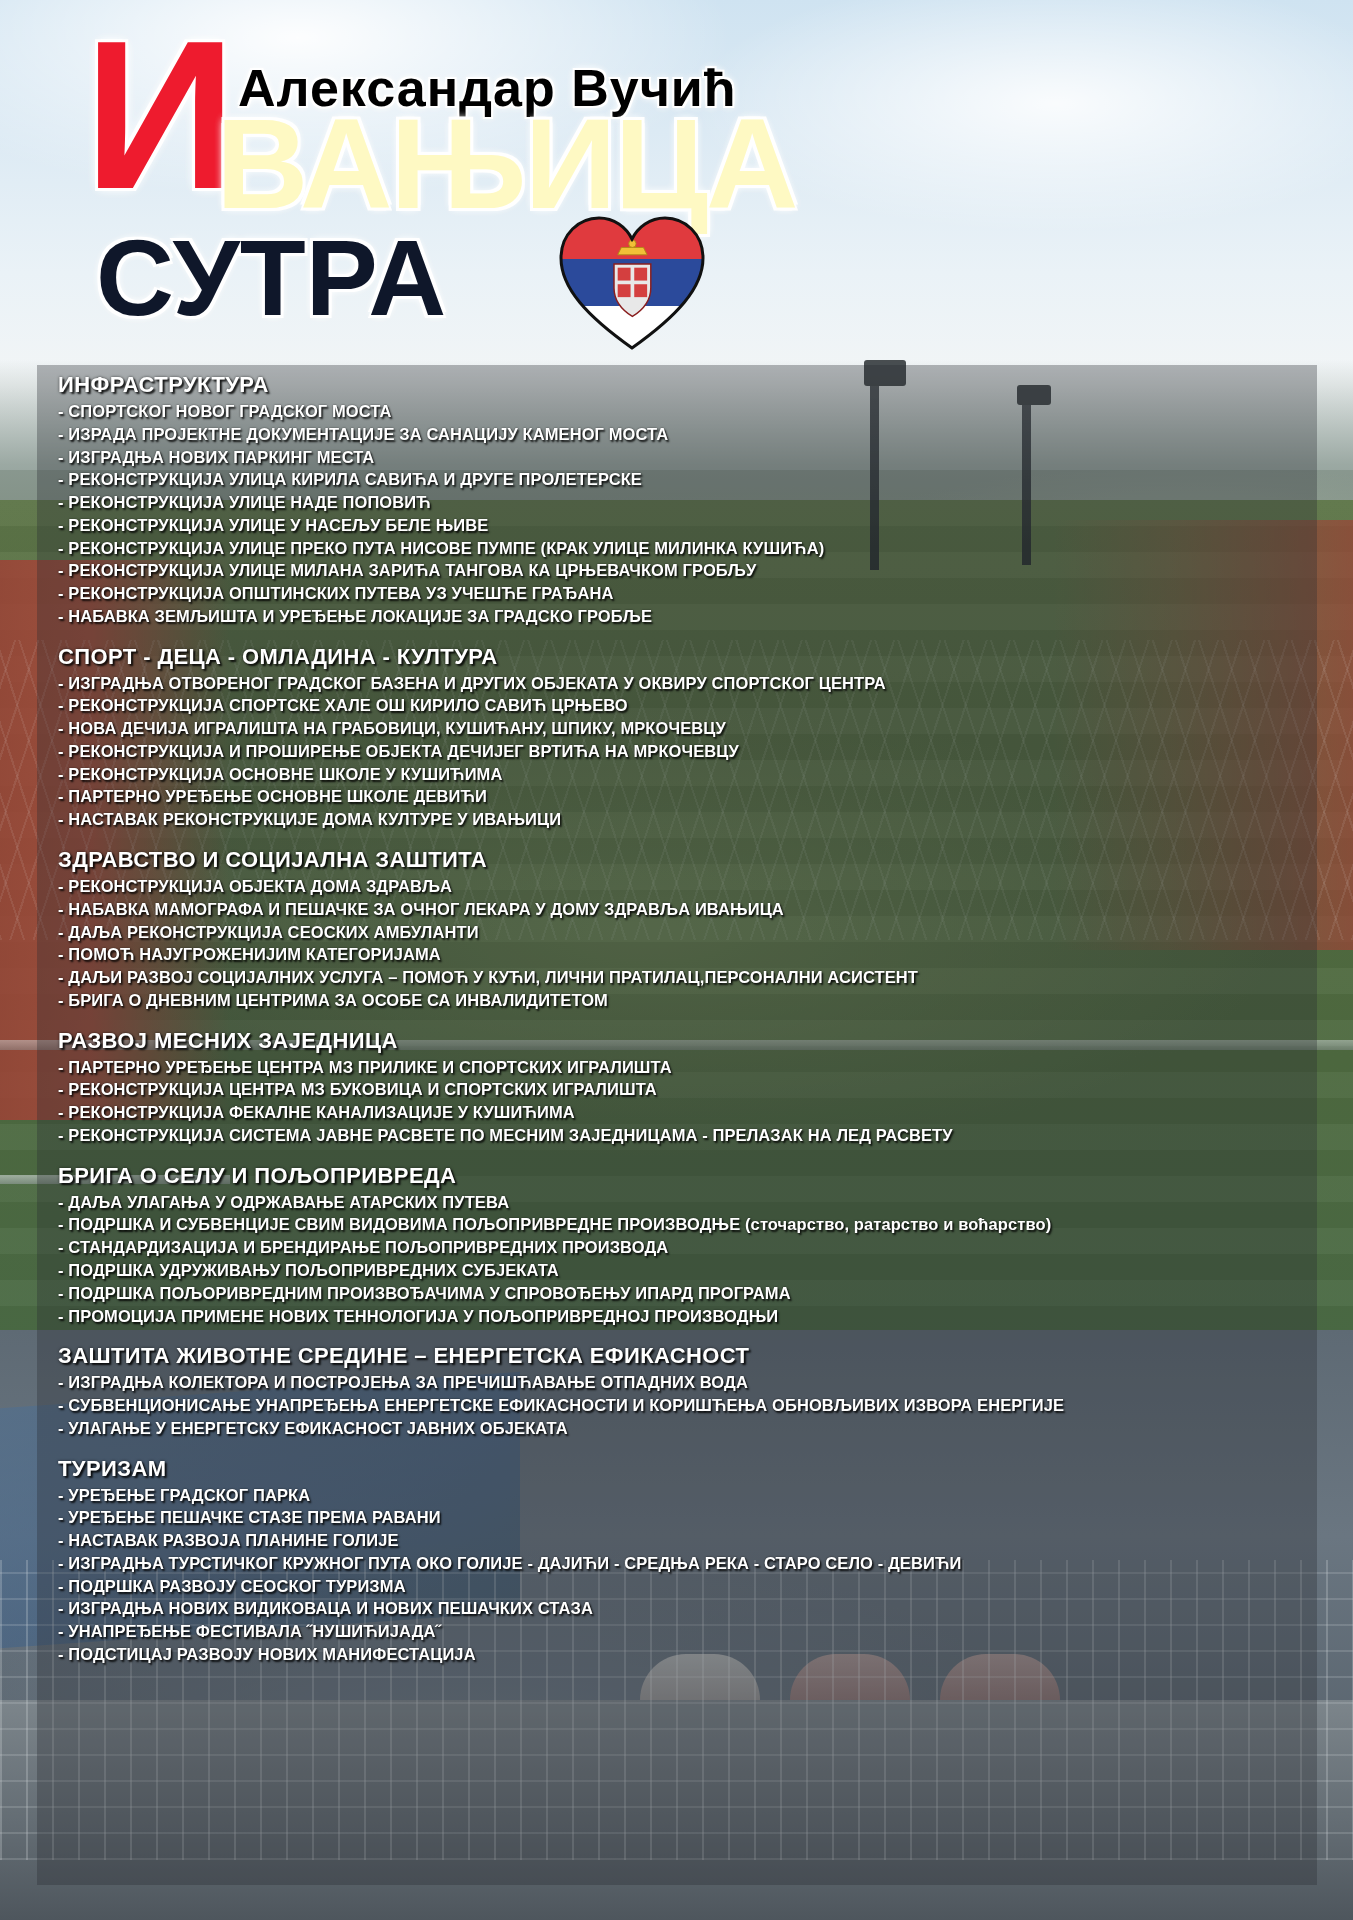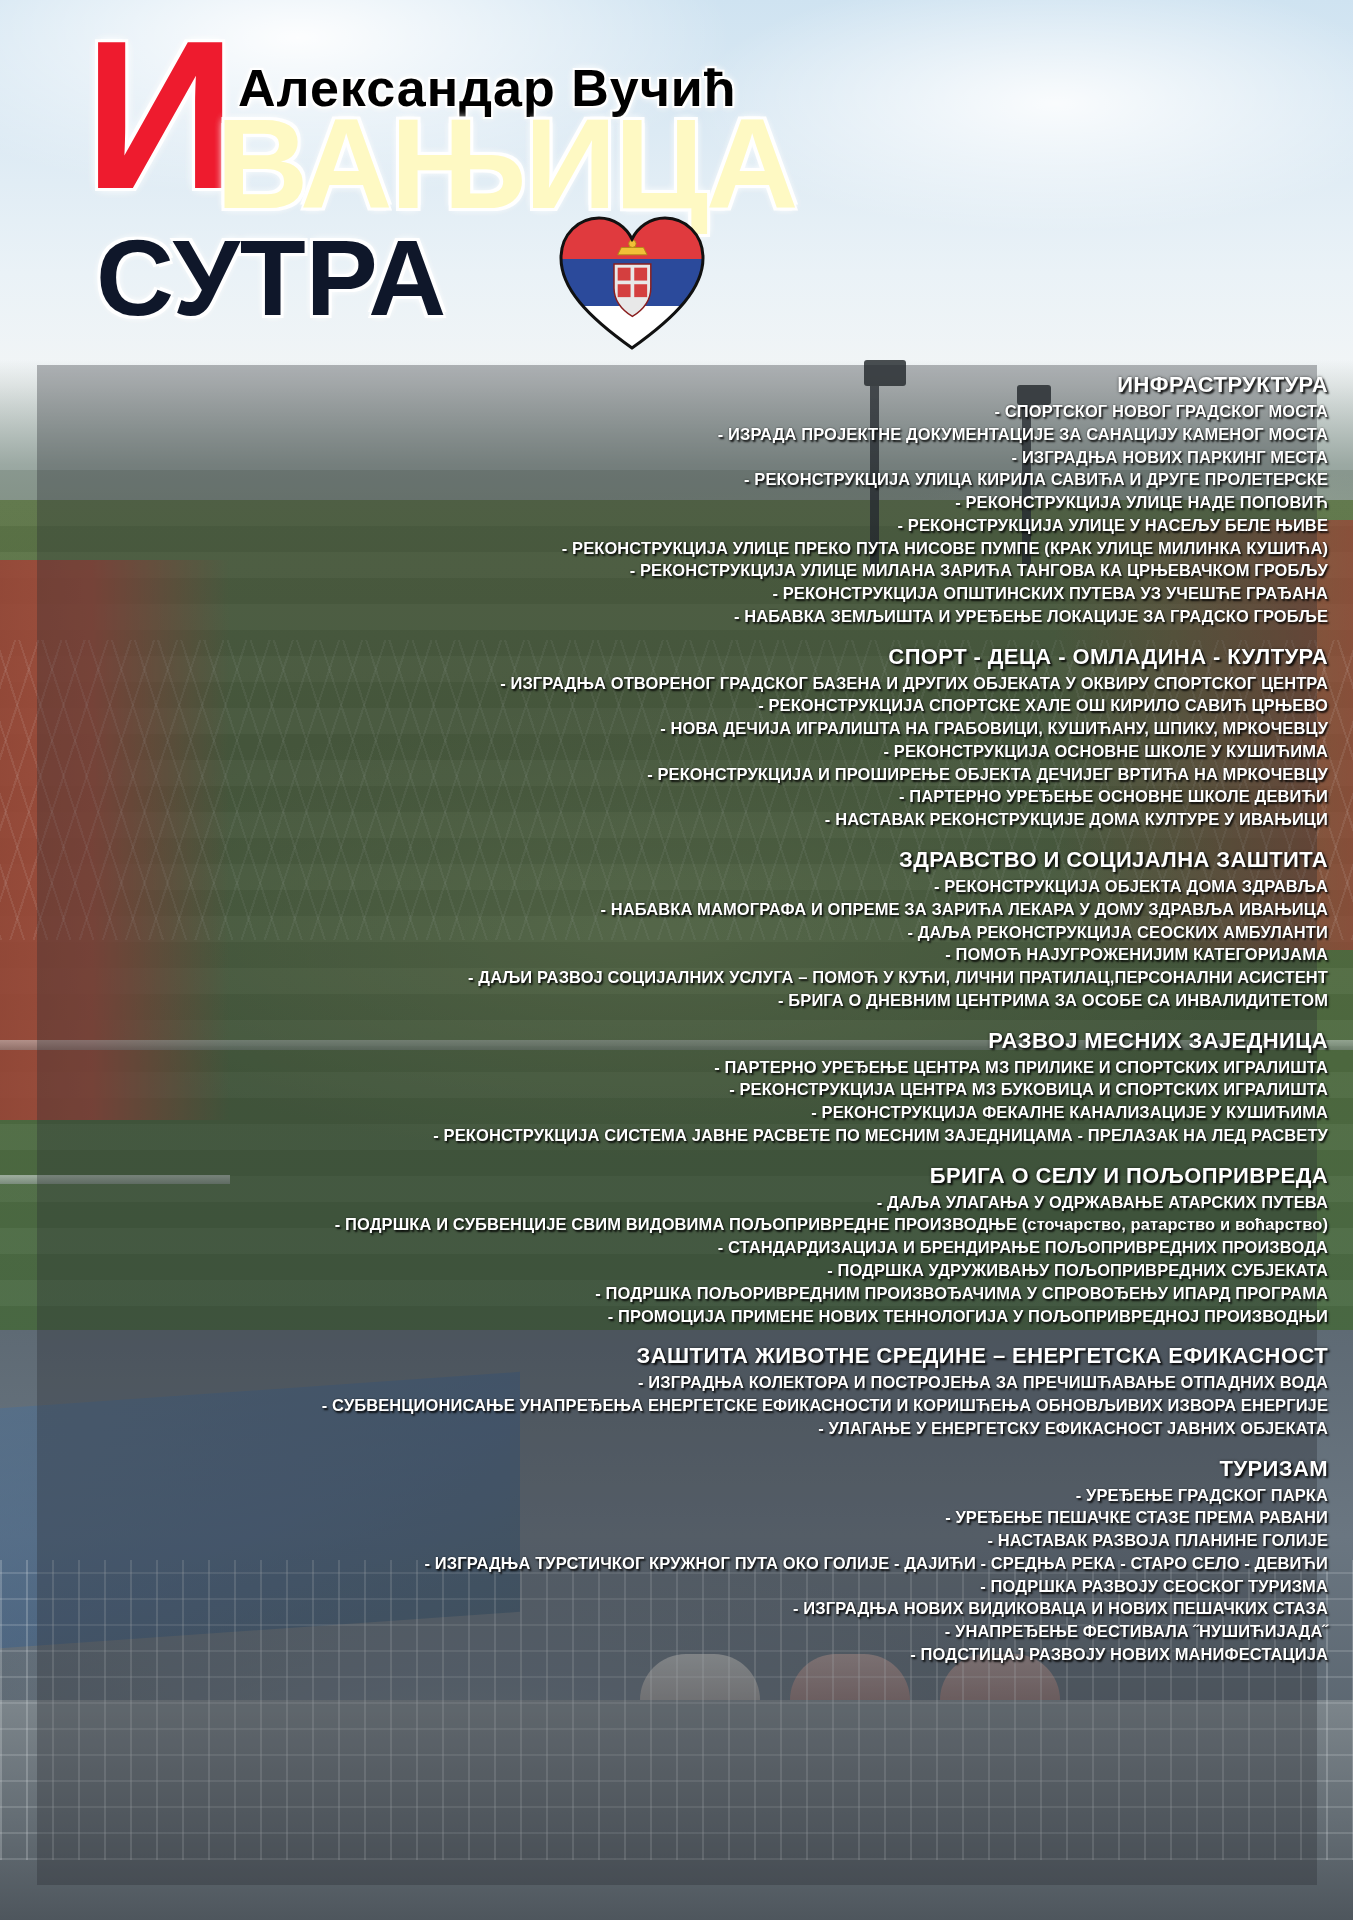--- a/index.html
+++ b/index.html
@@ -118,21 +118,21 @@
 
   
   .panel{
     position:absolute;left:37px;top:365px;width:1280px;height:1520px;
     background:rgba(40,44,48,.33);
   }
   .list{
     position:absolute;left:58px;top:372px;width:1270px;
     color:#fff;
   }
-  .section{margin-bottom:16px;text-align:right;}
+  .section{margin-bottom:16px;}
   .sec-title{
     font-size:22px;font-weight:bold;letter-spacing:.4px;
     margin:0 0 2px 0;
     text-shadow:2px 2px 2px rgba(0,0,0,.85), 0 0 3px rgba(0,0,0,.6);
     white-space:nowrap;
   }
   .sec-item{
     font-size:16.5px;font-weight:bold;letter-spacing:.1px;line-height:1.38;
     text-shadow:1.5px 1.5px 2px rgba(0,0,0,.85), 0 0 2px rgba(0,0,0,.6);
     white-space:nowrap;
@@ -212,30 +212,30 @@
       <div class="sec-item">- РЕКОНСТРУКЦИЈА УЛИЦЕ МИЛАНА ЗАРИЋА ТАНГОВА КА ЦРЊЕВАЧКОМ ГРОБЉУ</div>
       <div class="sec-item">- РЕКОНСТРУКЦИЈА ОПШТИНСКИХ ПУТЕВА УЗ УЧЕШЋЕ ГРАЂАНА</div>
       <div class="sec-item">- НАБАВКА ЗЕМЉИШТА  И УРЕЂЕЊЕ ЛОКАЦИЈЕ ЗА ГРАДСКО ГРОБЉЕ</div>
     </div>
 
     <div class="section">
       <div class="sec-title">СПОРТ - ДЕЦА - ОМЛАДИНА - КУЛТУРА</div>
       <div class="sec-item">- ИЗГРАДЊА ОТВОРЕНОГ ГРАДСКОГ БАЗЕНА И ДРУГИХ ОБЈЕКАТА У ОКВИРУ СПОРТСКОГ ЦЕНТРА</div>
       <div class="sec-item">- РЕКОНСТРУКЦИЈА СПОРТСКЕ ХАЛЕ ОШ КИРИЛО САВИЋ ЦРЊЕВО</div>
       <div class="sec-item">- НОВА ДЕЧИЈА ИГРАЛИШТА НА ГРАБОВИЦИ, КУШИЋАНУ, ШПИКУ, МРКОЧЕВЦУ</div>
+      <div class="sec-item">- РЕКОНСТРУКЦИЈА И ПРОШИРЕЊЕ ОБЈЕКТА ДЕЧИЈЕГ ВРТИЋА НА МРКОЧЕВЦУ</div>
       <div class="sec-item">- РЕКОНСТРУКЦИЈА ОСНОВНЕ ШКОЛЕ У КУШИЋИМА</div>
-      <div class="sec-item">- РЕКОНСТРУКЦИЈА И ПРОШИРЕЊЕ ОБЈЕКТА ДЕЧИЈЕГ ВРТИЋА НА МРКОЧЕВЦУ</div>
       <div class="sec-item">- ПАРТЕРНО УРЕЂЕЊЕ ОСНОВНЕ ШКОЛЕ  ДЕВИЋИ</div>
       <div class="sec-item">- НАСТАВАК РЕКОНСТРУКЦИЈЕ ДОМА КУЛТУРЕ У ИВАЊИЦИ</div>
     </div>
 
     <div class="section">
       <div class="sec-title">ЗДРАВСТВО И СОЦИЈАЛНА ЗАШТИТА</div>
       <div class="sec-item">- РЕКОНСТРУКЦИЈА ОБЈЕКТА ДОМА ЗДРАВЉА</div>
-      <div class="sec-item">- НАБАВКА МАМОГРАФА И  ОПРЕМЕ ЗА ЗАРИЋА ЛЕКАРА У ДОМУ ЗДРАВЉА ИВАЊИЦА</div>
+      <div class="sec-item">- НАБАВКА МАМОГРАФА И  ПЕШАЧКЕ ЗА ОЧНОГ ЛЕКАРА У ДОМУ ЗДРАВЉА ИВАЊИЦА</div>
       <div class="sec-item">- ДАЉА РЕКОНСТРУКЦИЈА СЕОСКИХ АМБУЛАНТИ</div>
       <div class="sec-item">- ПОМОЋ НАЈУГРОЖЕНИЈИМ КАТЕГОРИЈАМА</div>
       <div class="sec-item">- ДАЉИ РАЗВОЈ СОЦИЈАЛНИХ УСЛУГА – ПОМОЋ У КУЋИ, ЛИЧНИ ПРАТИЛАЦ,ПЕРСОНАЛНИ АСИСТЕНТ</div>
       <div class="sec-item">- БРИГА О ДНЕВНИМ ЦЕНТРИМА ЗА ОСОБЕ СА ИНВАЛИДИТЕТОМ</div>
     </div>
 
     <div class="section">
       <div class="sec-title">РАЗВОЈ МЕСНИХ ЗАЈЕДНИЦА</div>
       <div class="sec-item">- ПАРТЕРНО УРЕЂЕЊЕ  ЦЕНТРА МЗ ПРИЛИКЕ И СПОРТСКИХ ИГРАЛИШТА</div>
       <div class="sec-item">- РЕКОНСТРУКЦИЈА ЦЕНТРА МЗ БУКОВИЦА И СПОРТСКИХ ИГРАЛИШТА</div>

